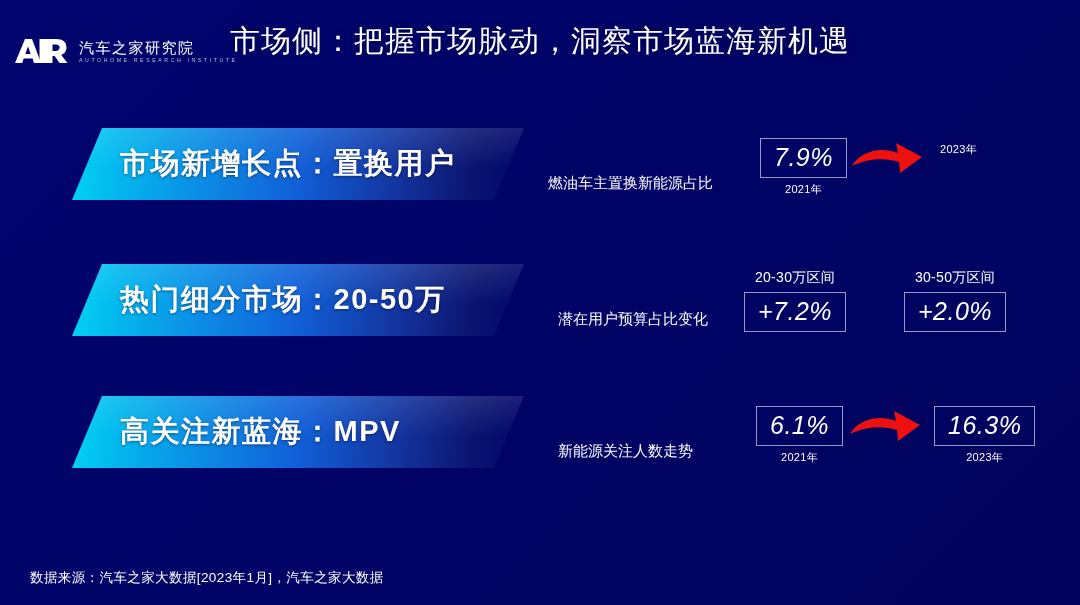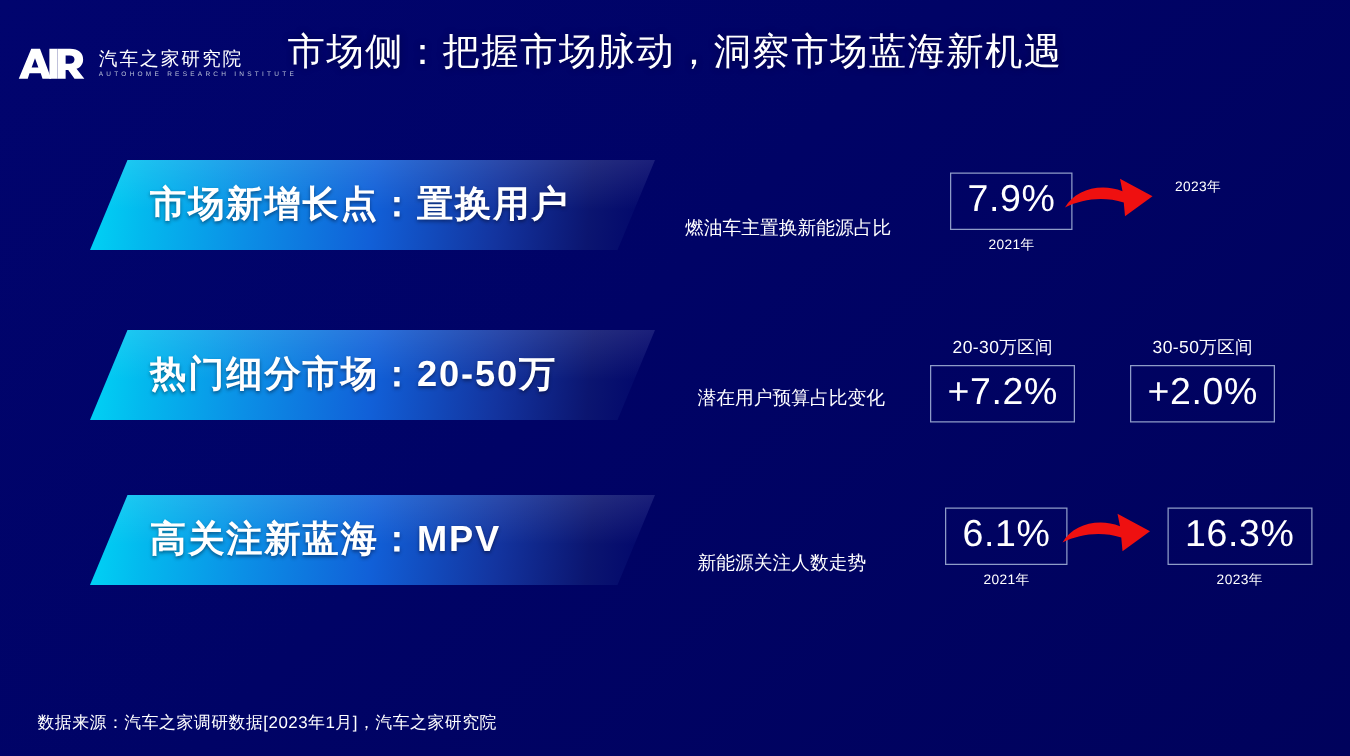--- a/index.html
+++ b/index.html
@@ -84,22 +84,22 @@
   #row2 .metric-caption { left:10px; }
 
   .stat { position:absolute; text-align:center; }
   .stat-box {
     border:1.6px solid #8e9cc8;
     padding:2px 13px 4px;
     display:inline-block;
     min-width:82px;
   }
   .stat-value {
-    font-size:30px; color:#ffffff; line-height:1.28;
-    letter-spacing:.5px; white-space:nowrap;
+    font-size:25px; color:#ffffff; line-height:1.28;
+    letter-spacing:.5px; white-space:nowrap;font-style:italic;
   }
   .stat-sub {
     font-size:11px; color:#ffffff; margin-top:4px;
     white-space:nowrap; letter-spacing:.3px;
   }
   .stat-top {
     font-size:14px; color:#ffffff; margin-bottom:5px;
     white-space:nowrap; letter-spacing:.3px;
   }
 
@@ -206,14 +206,14 @@
 
       <div class="stat" style="left:386px; top:10px;">
         <div class="stat-box">
           <div class="stat-value">16.3%</div>
         </div>
         <div class="stat-sub">2023年</div>
       </div>
     </div>
   </div>
 
-  <div id="footer">数据来源：汽车之家调研数据[2023年1月]，汽车之家研究院</div>
+  <div id="footer">数据来源：汽车之家大数据[2023年1月]，汽车之家大数据</div>
 </div>
 
 </body></html>

